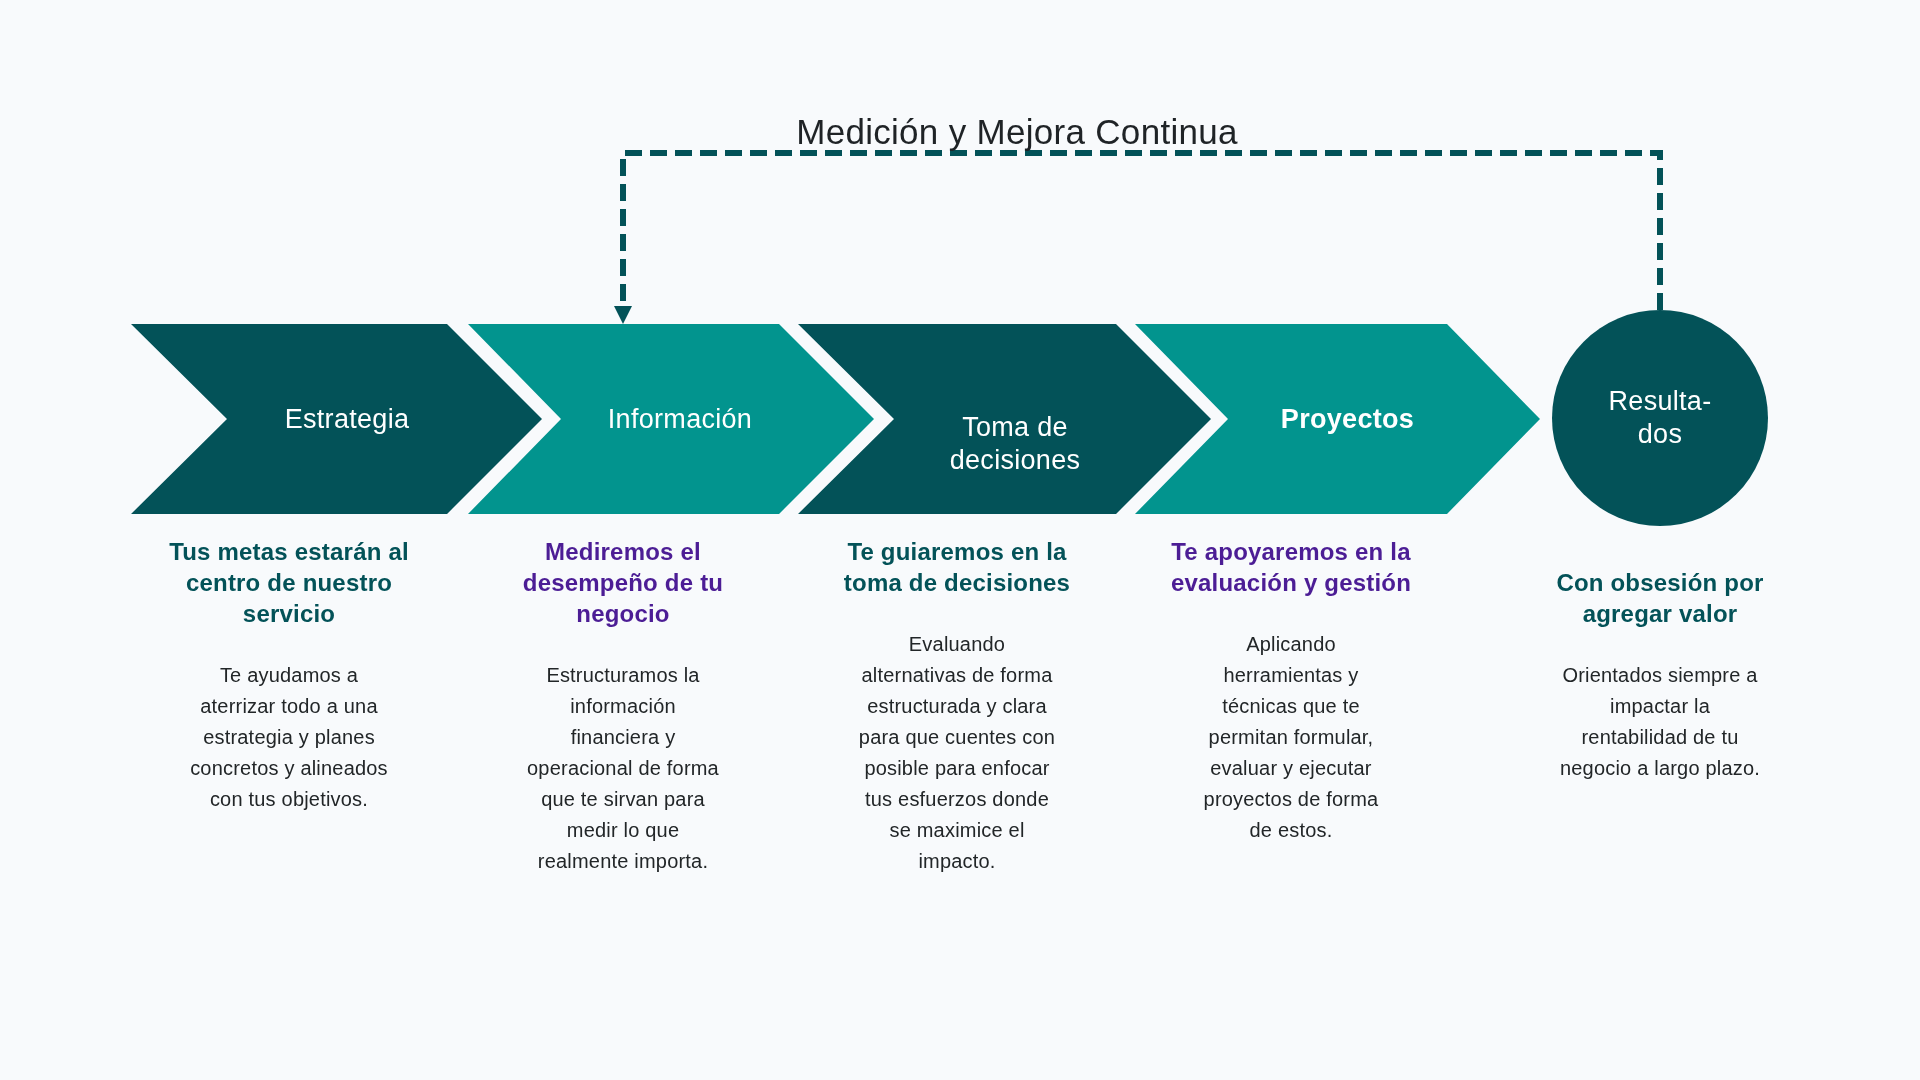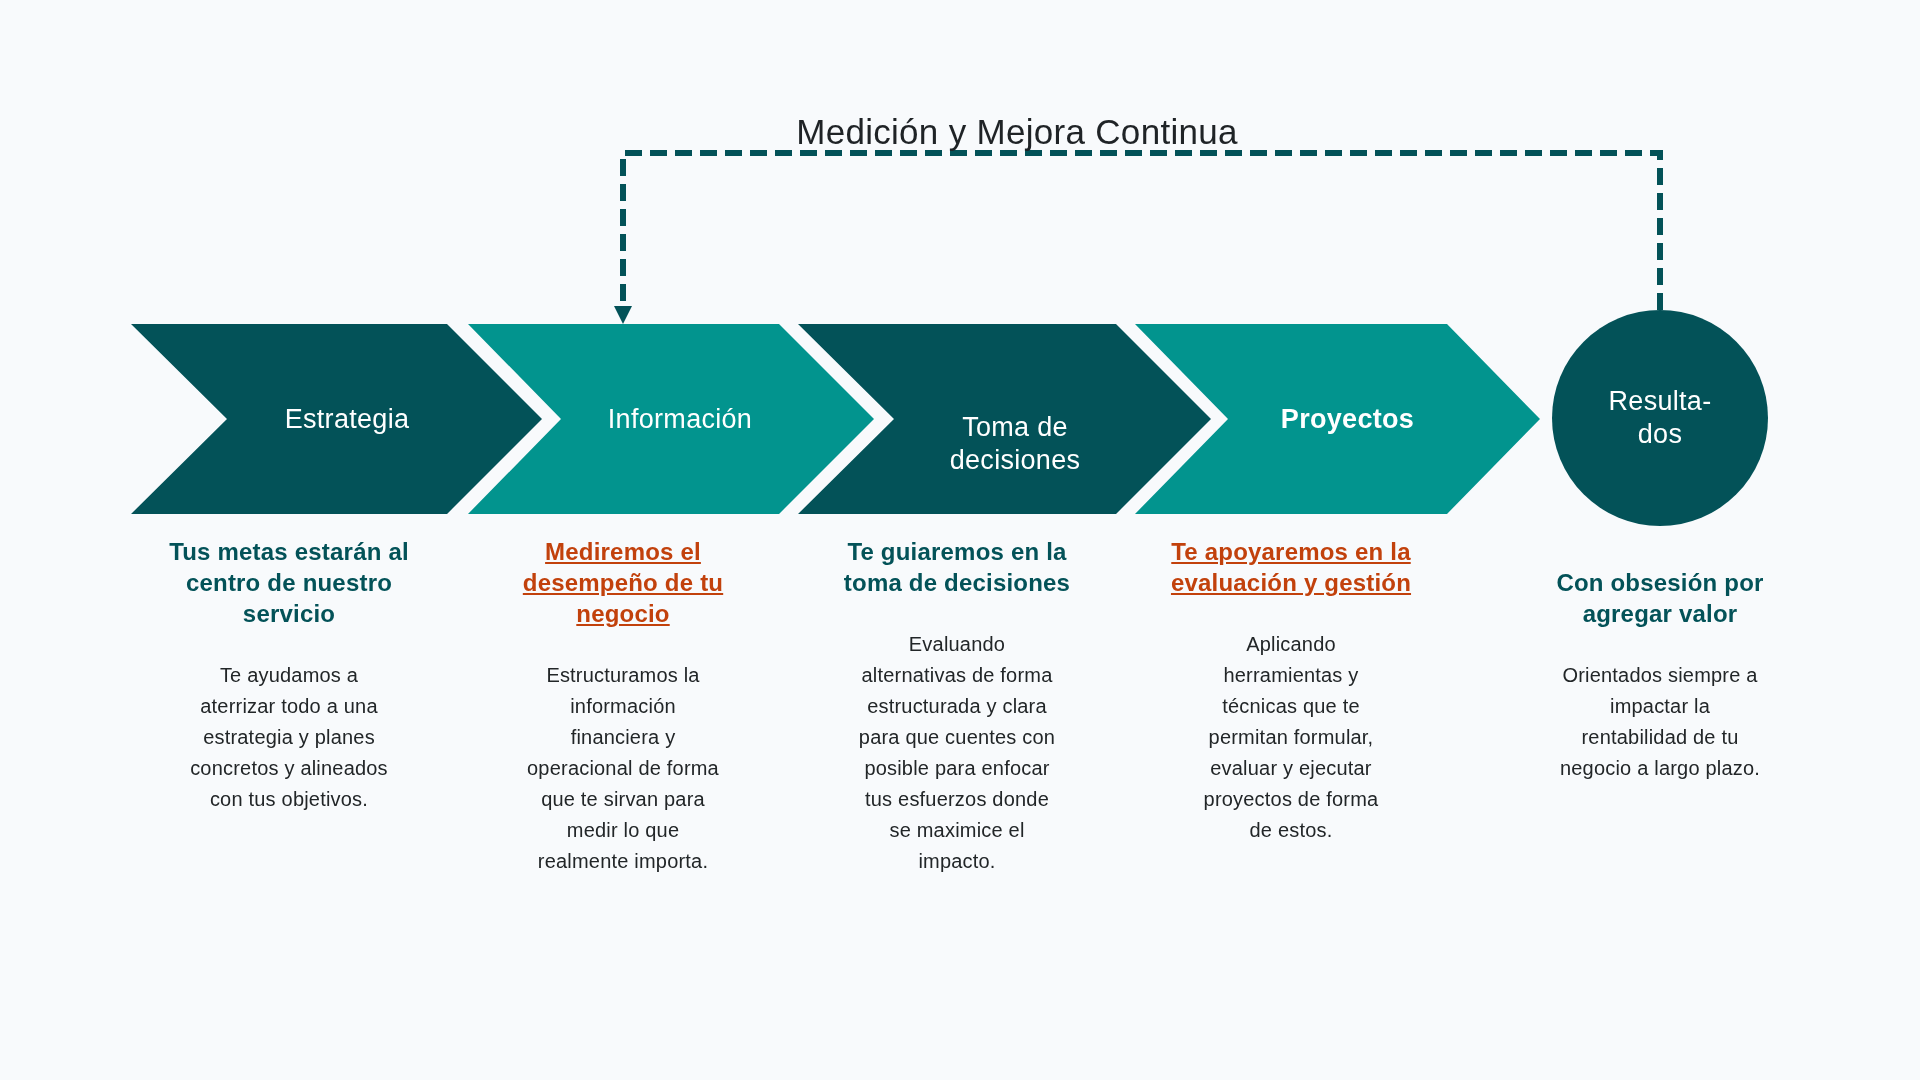--- a/index.html
+++ b/index.html
@@ -24,21 +24,21 @@
   }
   .col .heading {
     font-weight: bold; font-size: 24px; line-height: 31px; margin: 0;
     letter-spacing: 0.2px;
   }
   .col .body {
     font-size: 20px; line-height: 31px; color: #222628; margin-top: 31px;
     letter-spacing: 0.2px;
   }
   .dark-text { color: #035258; }
-  .teal-text { color: #c2410c; text-decoration: underline; }
+  .teal-text { color: #4c1d95; }
 </style>
 </head>
 <body>
 
 <svg id="diagram" xmlns="http://www.w3.org/2000/svg" width="1920" height="1080" viewBox="0 0 1920 1080">
   <g id="loop-group">
     <polyline id="loop-line" points="1660,310 1660,153 623,153 623,308" fill="none" stroke="#035258" stroke-width="6" stroke-dasharray="17,8"></polyline>
     <polygon id="loop-arrow" points="614,306 632,306 623,324" fill="#035258"></polygon>
   </g>
   <g id="shapes-group">

